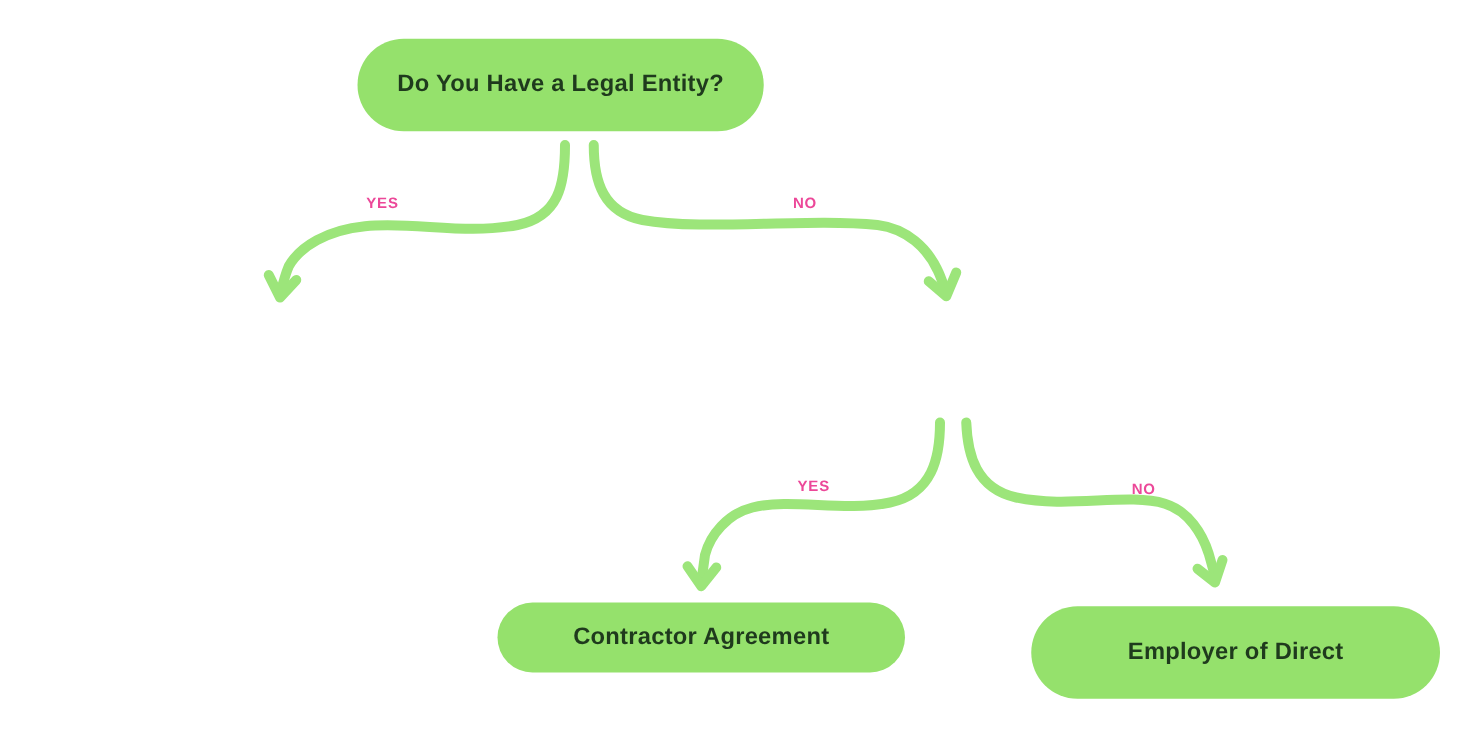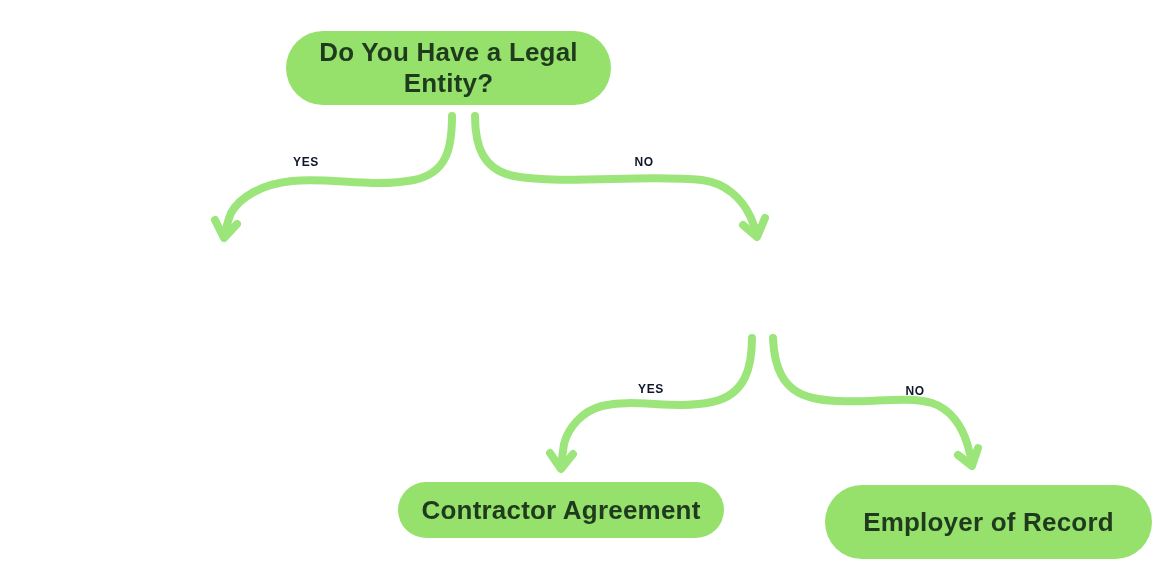--- a/index.html
+++ b/index.html
@@ -26,32 +26,32 @@
   .node {
     position: absolute;
     background: #95e16c;
     border-radius: 40px;
     display: flex;
     align-items: center;
     justify-content: center;
     text-align: center;
     color: #1f3a1d;
     font-weight: 700;
-    font-size: 26px;
+    font-size: 19px;
     letter-spacing: 0.2px;
   }
   .node-root        { left: 286px; top: 31px;  width: 325px; height: 74px; }
   .node-direct      { left: 25px;  top: 251px; width: 327px; height: 73px; }
   .node-independent { left: 609px; top: 252px; width: 329px; height: 72px; }
   .node-contractor  { left: 398px; top: 482px; width: 326px; height: 56px; }
   .node-employer    { left: 825px; top: 485px; width: 327px; height: 74px; }
   .edge-label {
     position: absolute;
     transform: translate(-50%, -50%);
-    color: #0f172a;
+    color: #ec4899;
     font-weight: 700;
     font-size: 12px;
     letter-spacing: 0.6px;
     white-space: nowrap;
   }
   .edge-label-root-yes        { left: 306px; top: 162px; }
   .edge-label-root-no         { left: 644px; top: 162px; }
   .edge-label-independent-yes { left: 651px; top: 389px; }
   .edge-label-independent-no  { left: 915px; top: 391px; }
   .arrow-stroke {
@@ -90,21 +90,21 @@
     <span>Do You Have a Legal Entity?</span>
   </div>
 
 
 
   <div class="node node-contractor">
     <span>Contractor Agreement</span>
   </div>
 
   <div class="node node-employer">
-    <span>Employer of Record</span>
+    <span>Employer of Direct</span>
   </div>
 
   <div class="edge-label edge-label-root-yes">YES</div>
   <div class="edge-label edge-label-root-no">NO</div>
   <div class="edge-label edge-label-independent-yes">YES</div>
   <div class="edge-label edge-label-independent-no">NO</div>
 
 </div>
 
 </body></html>

